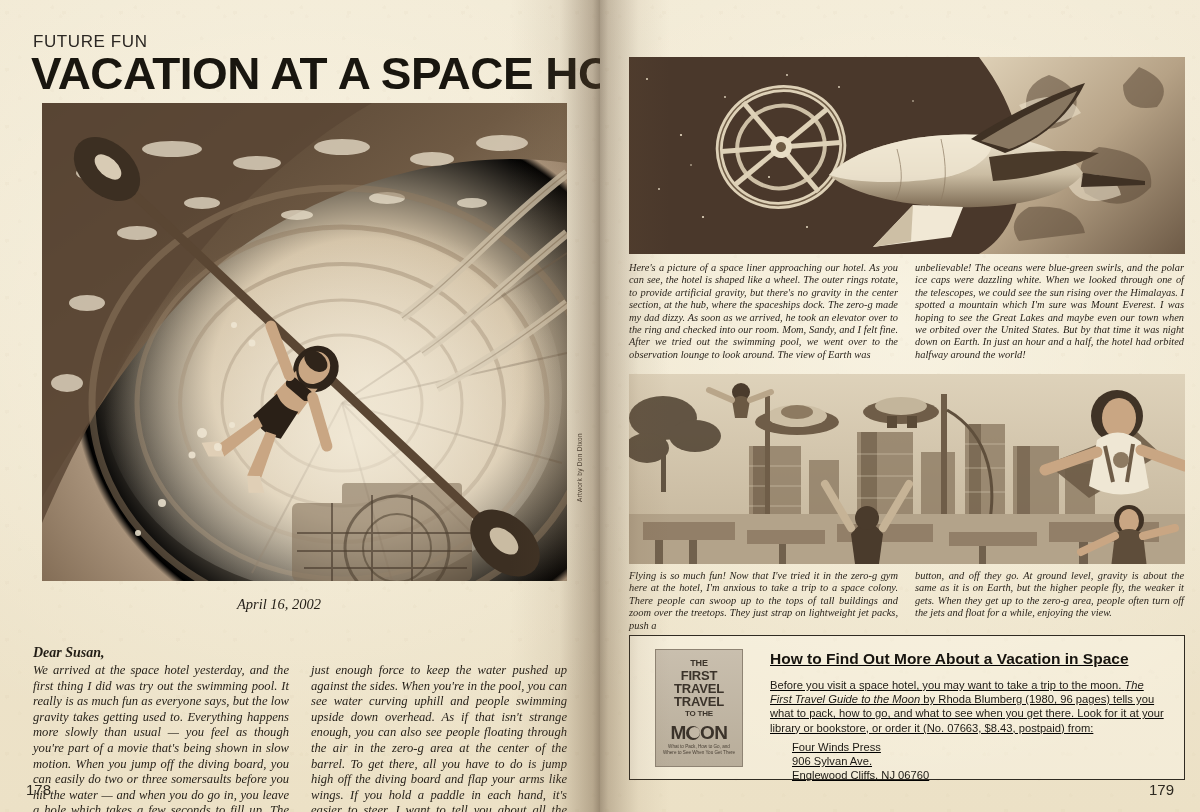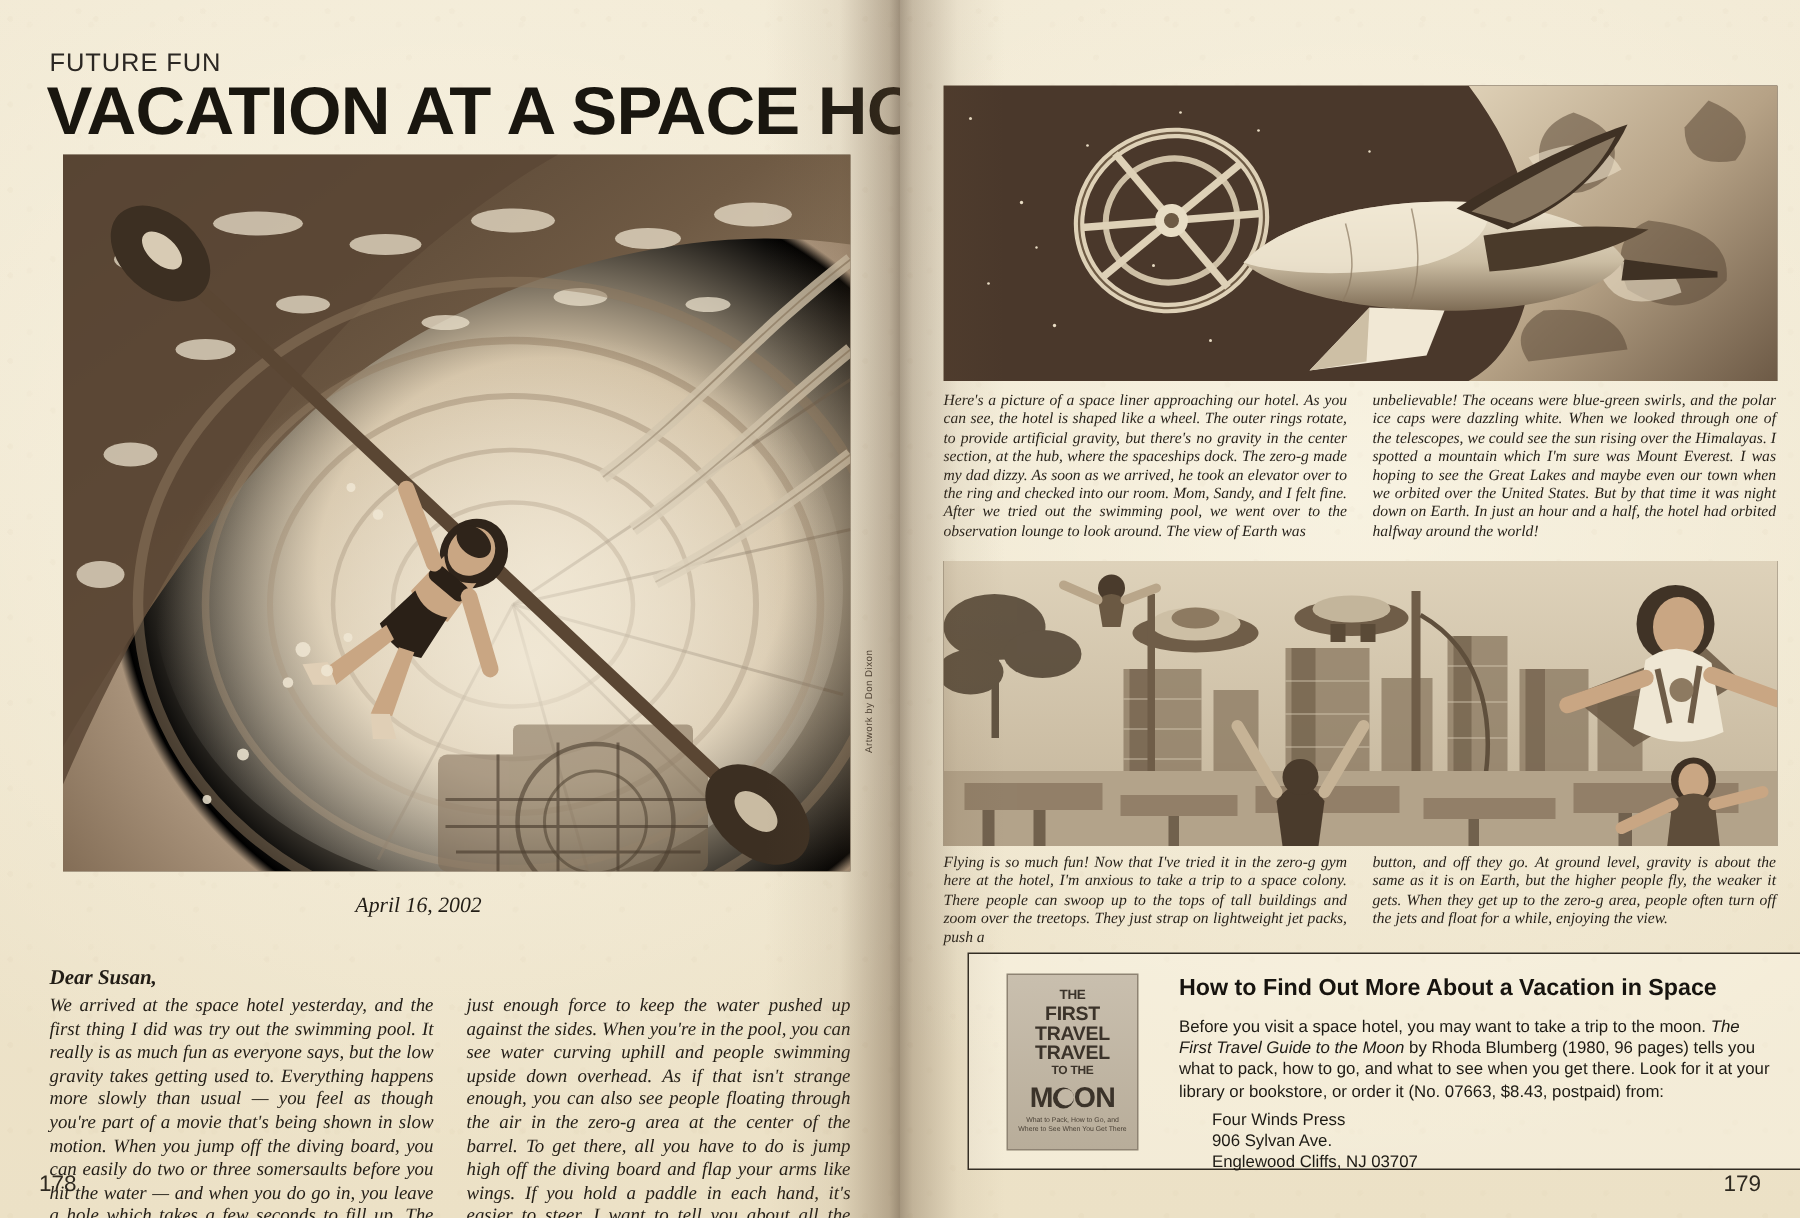--- a/index.html
+++ b/index.html
@@ -70,42 +70,42 @@
   .rimg{position:absolute;overflow:hidden;background:#6b5a48;}
   #img-liner{left:29px;top:57px;width:556px;height:197px;}
   #img-colony{left:29px;top:374px;width:556px;height:190px;}
 
   .rcols{position:absolute;left:29px;width:556px;display:flex;gap:17px;}
   #txt-top{top:262px;}
   #txt-bottom{top:570px;}
   .rcol{width:269px;}
   .rbody{font-style:italic;font-size:10.4px;line-height:12.4px;color:#231e17;text-align:justify;margin:0;}
 
-  .sidebar{position:absolute;left:45px;top:635px;width:554px;height:143px;
+  .sidebar{position:absolute;left:29px;top:635px;width:554px;height:143px;
      border:1.3px solid #302b22;background:rgba(252,248,236,.45);}
   .sb-inner{display:flex;height:100%;}
   .sb-book{width:122px;display:flex;align-items:center;justify-content:center;padding-left:8px;}
   .book{width:88px;height:118px;background:linear-gradient(#c9bfae,#b8ad9a);
         border:1px solid #8e8373;position:relative;
         display:flex;flex-direction:column;align-items:center;padding-top:9px;box-sizing:border-box;}
   .book .bt{font-family:"Liberation Sans",sans-serif;font-weight:700;color:#3b332a;
         line-height:1.02;text-align:center;letter-spacing:-.2px;}
   .bt.l1{font-size:9px;}
   .bt.l2{font-size:13px;margin-top:1px;}
   .bt.l3{font-size:13px;}
   .bt.l4{font-size:8px;margin-top:2px;}
   .moon{margin-top:3px;font-family:"Liberation Sans",sans-serif;font-weight:700;font-size:19px;
         color:#3b332a;letter-spacing:-.5px;position:relative;}
   .moon .o{display:inline-block;width:14px;height:14px;border-radius:50%;
         background:#3b332a;vertical-align:-1px;position:relative;}
   .moon .o::after{content:"";position:absolute;left:3px;top:1px;width:11px;height:11px;
         border-radius:50%;background:#c2b7a5;}
   .book .sub{font-family:"Liberation Sans",sans-serif;font-size:4.6px;color:#4a4136;
         text-align:center;margin-top:auto;margin-bottom:12px;line-height:1.5;padding:0 6px;}
-  .sb-text{flex:1;padding:14px 16px 14px 10px;}
+  .sb-text{flex:1;padding:14px 16px 14px 10px;text-decoration:underline;}
   .sb-title{font-family:"Liberation Sans",sans-serif;font-weight:700;font-size:15.5px;
      color:#17140f;margin:0 0 10px 0;}
   .sb-para{font-family:"Liberation Sans",sans-serif;font-size:11.2px;line-height:14.2px;
      color:#1d1a14;margin:0;}
   .sb-para em{font-style:italic;}
   .sb-addr{font-family:"Liberation Sans",sans-serif;font-size:11.2px;line-height:14.2px;
      color:#1d1a14;margin:5px 0 0 22px;}
 
   
   .art{position:absolute;inset:0;}
@@ -480,21 +480,21 @@
             <div class="moon">M<span class="o"></span>ON</div>
             <div class="sub">What to Pack, How to Go, and Where to See When You Get There</div>
           </div>
         </div>
         <div class="sb-text">
           <p class="sb-title">How to Find Out More About a Vacation in Space</p>
           <p class="sb-para"><span>Before you visit a space hotel, you may want to take a trip to the moon. </span><em>The First Travel Guide to the Moon</em><span> by Rhoda Blumberg (1980, 96 pages) tells you what to pack, how to go, and what to see when you get there. Look for it at your library or bookstore, or order it (No. 07663, $8.43, postpaid) from:</span></p>
           <p class="sb-addr">
             <span>Four Winds Press</span><br>
             <span>906 Sylvan Ave.</span><br>
-            <span>Englewood Cliffs, NJ  03707</span>
+            <span>Englewood Cliffs, NJ  06760</span>
           </p>
         </div>
       </div>
     </div>
 
     <div class="folio r">179</div>
   </div>
 </div>
 
 </body></html>

